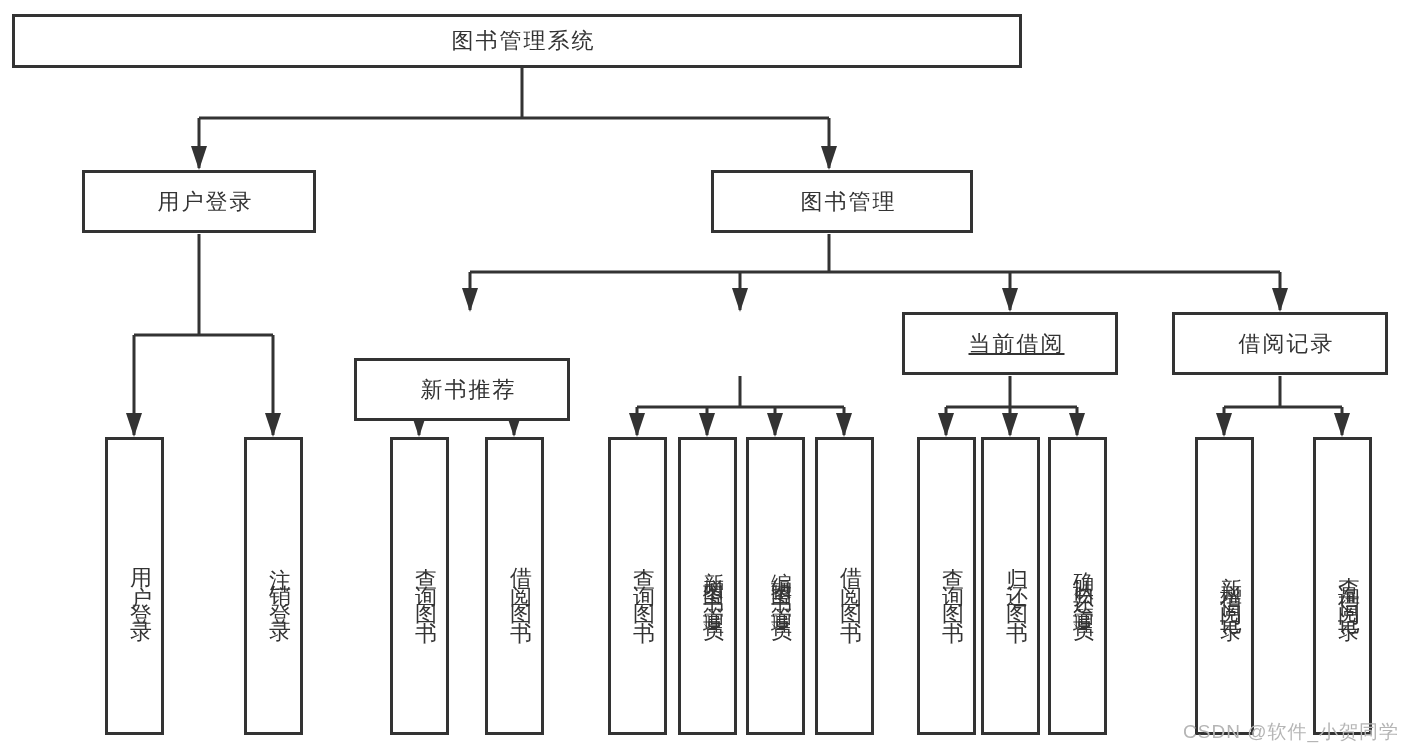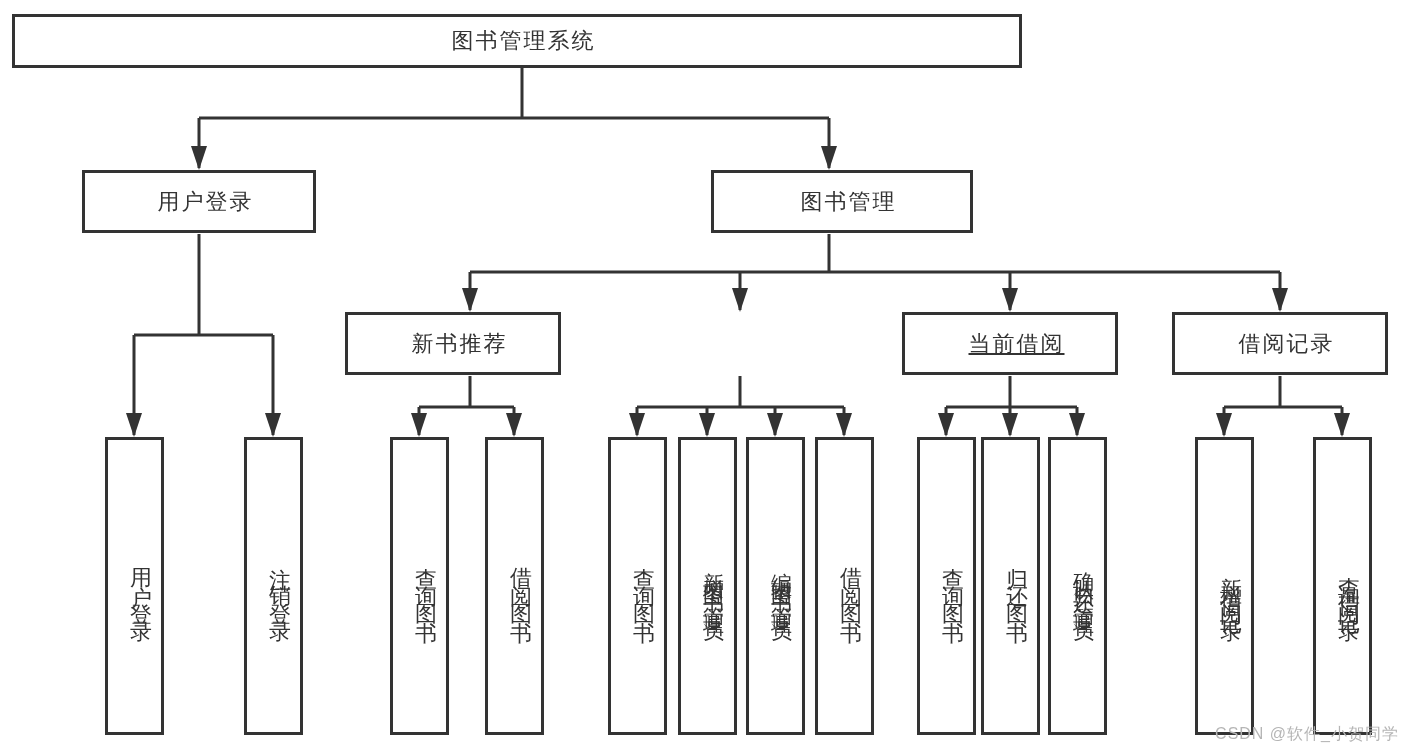--- a/index.html
+++ b/index.html
@@ -34,21 +34,21 @@
     justify-content: center;
     font-size: 22px;
     letter-spacing: 2px;
     white-space: nowrap;
     padding-left: 13px;
   }
   .root   { left: 12px;  top: 14px;  width: 1010px; height: 54px; }
   .lvl2a  { left: 82px;  top: 170px; width: 234px;  height: 63px; }
   .lvl2b  { left: 711px; top: 170px; width: 262px;  height: 63px; }
   .lvl3   { top: 312px;  height: 63px; width: 216px; }
-  .g3a { left: 345px; }
+  .g3a { left: 354px; margin-top: 46px; }
   .g3b { left: 632px; }
   .g3c { left: 902px; text-decoration: underline; }
   .g3d { left: 1172px; }
   .vnode {
     top: 437px;
     height: 298px;
     width: 59px;
     letter-spacing: 0;
   }
   .vnode span {
@@ -70,21 +70,21 @@
   .v8  { left: 815px; }
   .v9  { left: 917px; }
   .v10 { left: 981px; }
   .v11 { left: 1048px; }
   .v12 { left: 1195px; }
   .v13 { left: 1313px; }
   #watermark {
     position: absolute;
     right: 6px;
     bottom: 2px;
-    font-size: 16px;
+    font-size: 19px;
     color: #b5b5b5;
     letter-spacing: 1px;
     white-space: nowrap;
   }
 </style>
 </head>
 <body>
 
 <div id="stage">
 

